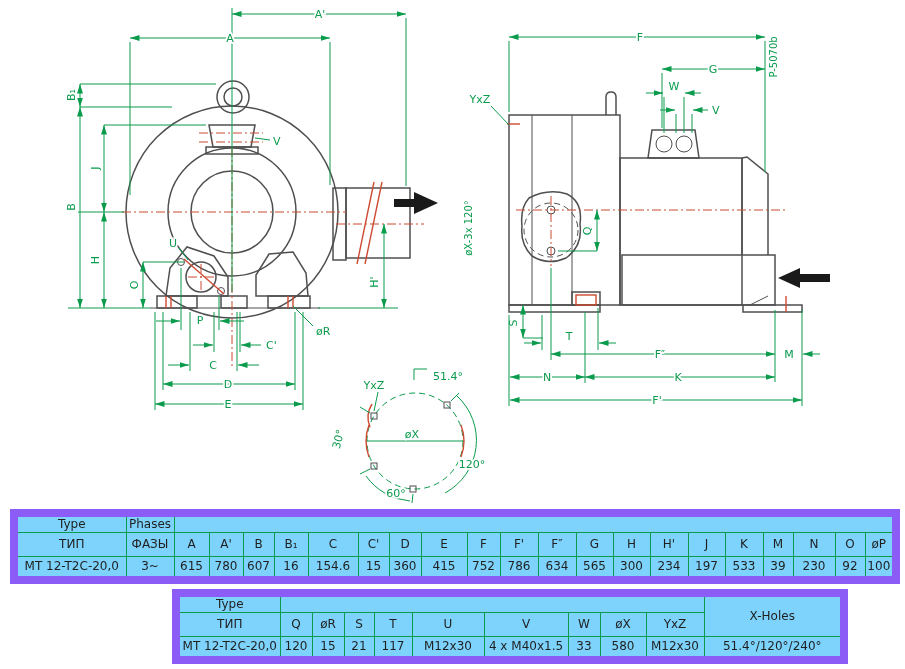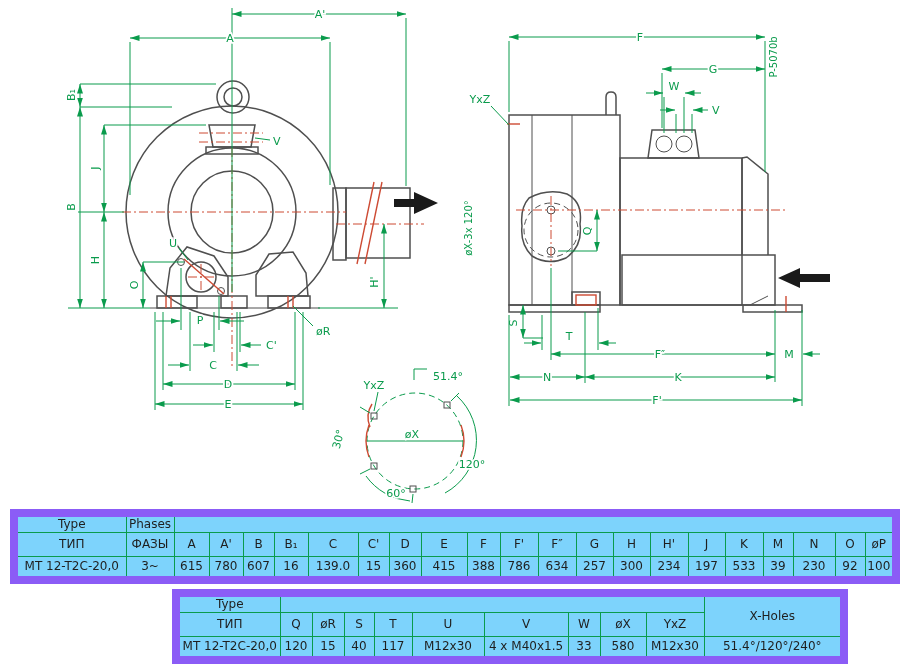--- a/index.html
+++ b/index.html
@@ -327,28 +327,28 @@
     <td>O</td>
     <td>øP</td>
   </tr>
   <tr class="r3">
     <td class="bold">MT 12-T2C-20,0</td>
     <td class="bold">3~</td>
     <td class="bold">615</td>
     <td class="bold">780</td>
     <td class="bold">607</td>
     <td class="bold">16</td>
-    <td class="bold">139.0</td>
+    <td class="bold">154.6</td>
     <td class="bold">15</td>
     <td class="bold">360</td>
     <td class="bold">415</td>
-    <td class="bold">388</td>
+    <td class="bold">752</td>
     <td class="bold">786</td>
     <td class="bold">634</td>
-    <td class="bold">257</td>
+    <td class="bold">565</td>
     <td class="bold">300</td>
     <td>234</td>
     <td class="bold">197</td>
     <td class="bold">533</td>
     <td class="bold">39</td>
     <td class="bold">230</td>
     <td class="bold">92</td>
     <td class="bold">100</td>
   </tr>
 </tbody>
@@ -383,21 +383,21 @@
     <td>U</td>
     <td>V</td>
     <td>W</td>
     <td>øX</td>
     <td>YxZ</td>
   </tr>
   <tr class="r3">
     <td class="bold">MT 12-T2C-20,0</td>
     <td class="bold">120</td>
     <td class="bold">15</td>
-    <td class="bold">40</td>
+    <td class="bold">21</td>
     <td class="bold">117</td>
     <td class="bold">M12x30</td>
     <td class="bold">4 x M40x1.5</td>
     <td class="bold">33</td>
     <td class="bold">580</td>
     <td class="bold">M12x30</td>
     <td class="bold">51.4°/120°/240°</td>
   </tr>
 </tbody>
     </table>

